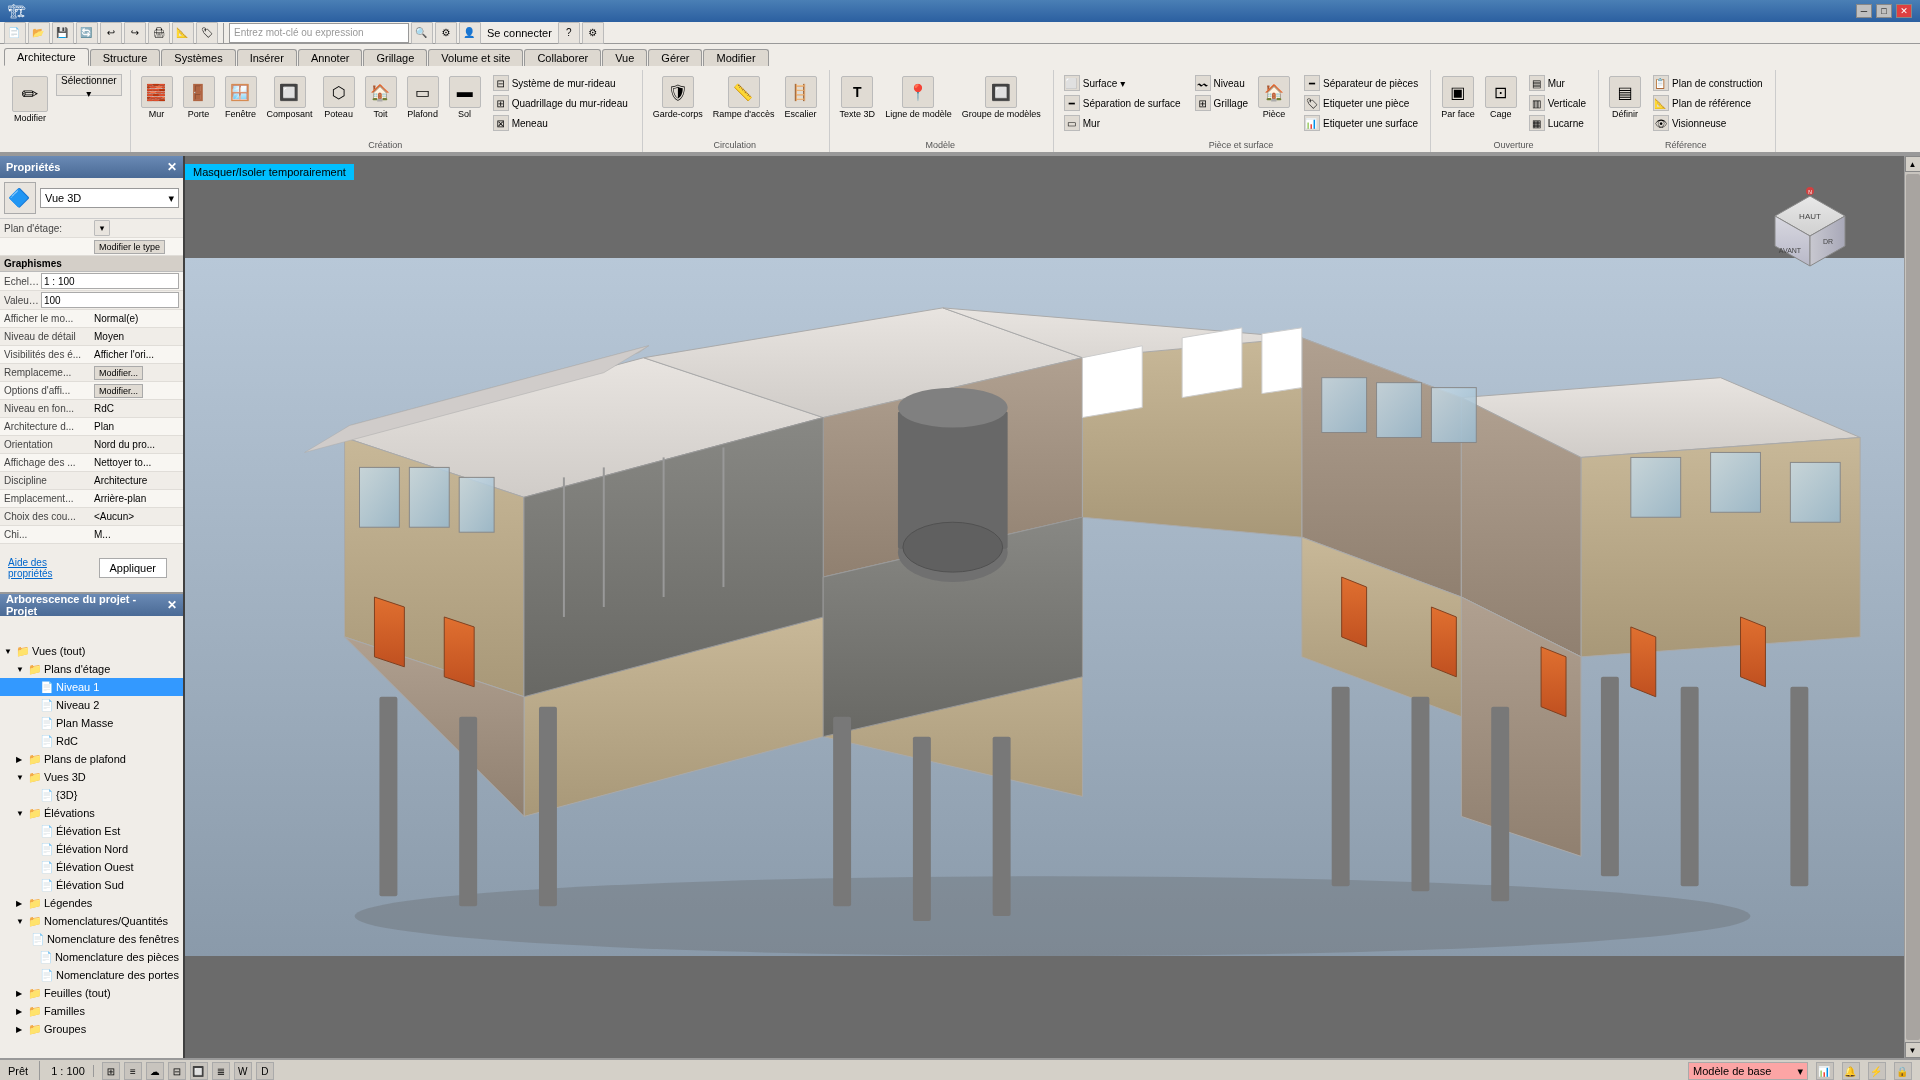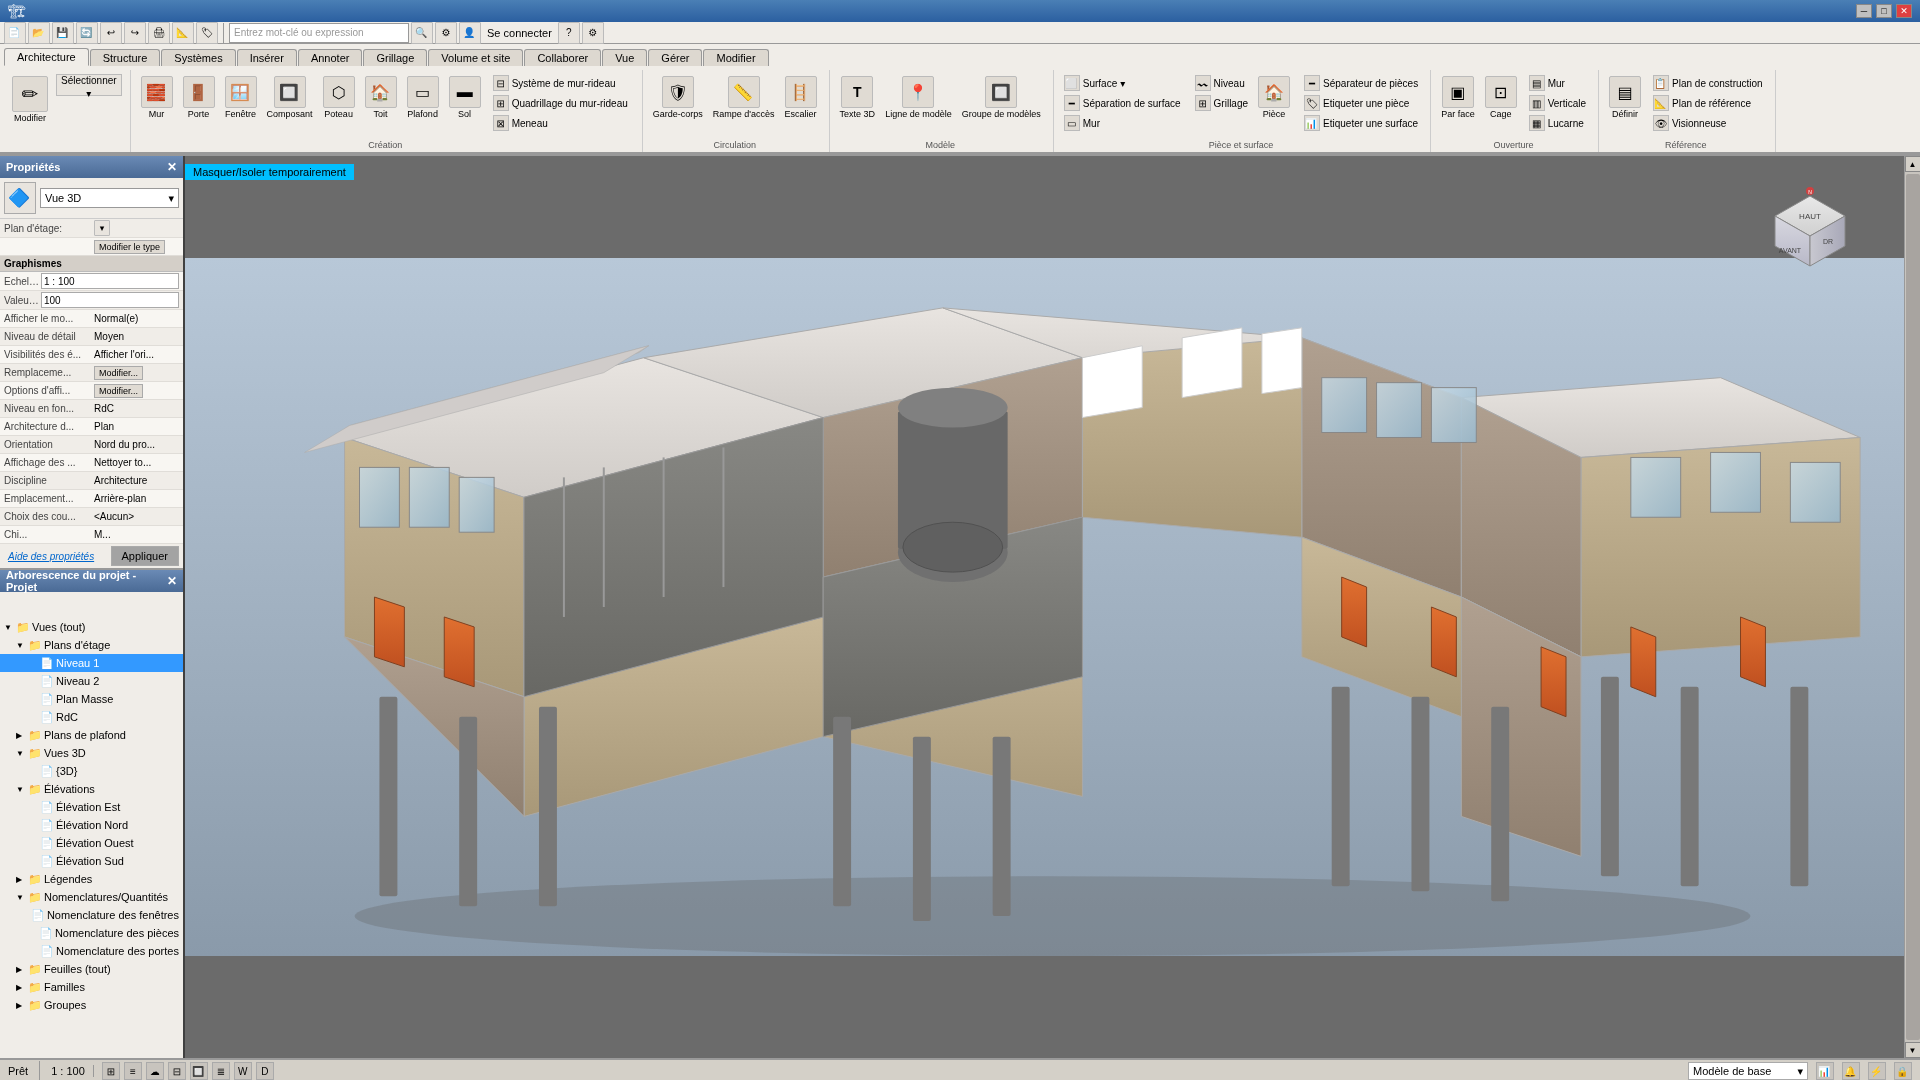--- a/index.html
+++ b/index.html
@@ -212,34 +212,33 @@
 
     .prop-section-header {
       background: #d4cfc8;
       padding: 2px 4px;
       font-size: 10px;
       font-weight: bold;
       border-bottom: 1px solid #bbb;
     }
 
     .apply-btn {
-      margin: 0;
+      margin: 12px;
       padding: 3px 10px;
-      background: #a3a3a3;
+      background: #ffffff;
       border: 1px solid #aaa;
       cursor: pointer;
       font-size: 11px;
     }
     .help-link {
       font-size: 10px;
       color: #0066cc;
       padding: 2px 4px;
       cursor: pointer;
       text-decoration: underline;
-      font-style: italic;
     }
 
     
     #project-browser {
       flex: 1;
       overflow: hidden;
       display: flex;
       flex-direction: column;
       gap: 24px;
     }
@@ -358,21 +357,21 @@
       cursor: pointer;
     }
     .status-right {
       margin-left: auto;
       display: flex;
       align-items: center;
       gap: 8px;
     }
     .model-dropdown {
       height: 18px;
-      background: #ffffff;
+      background: #fca5a5;
       border: 1px solid #aaa;
       padding: 0 4px;
       font-size: 11px;
       display: flex; align-items: center; justify-content: space-between;
       min-width: 120px;
       cursor: pointer;
     }
 
     
     .search-box {

